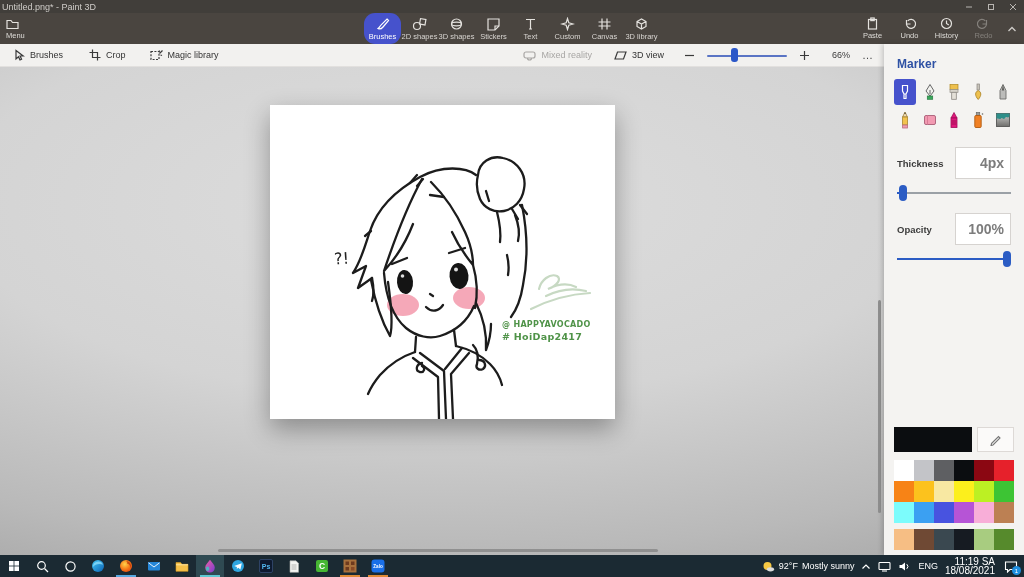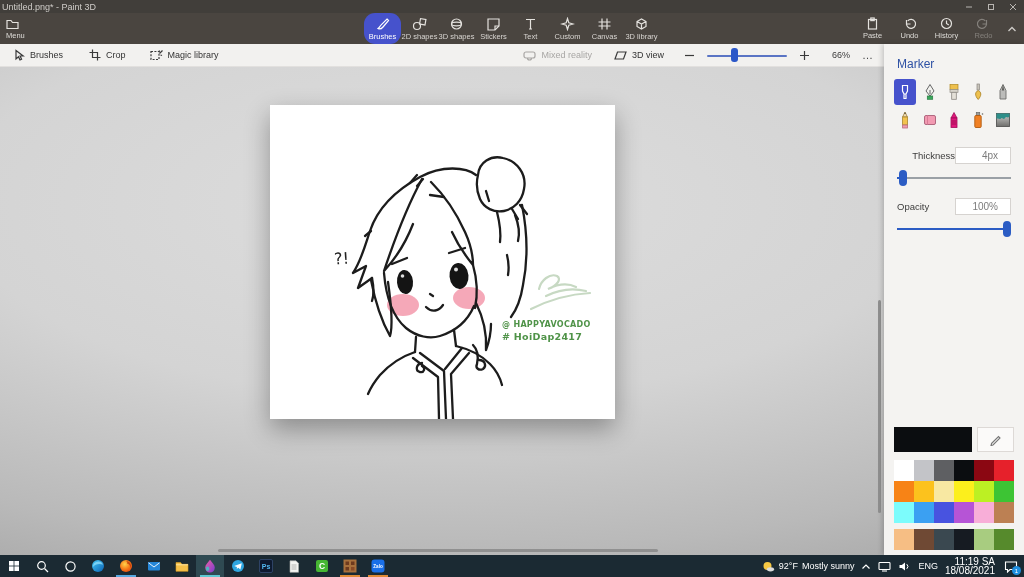--- a/index.html
+++ b/index.html
@@ -39,29 +39,29 @@
   .more-dots { font-size:11px; color:#444; letter-spacing:1px; }
 
   
   .workspace { position:absolute; top:67px; left:0; width:884px; height:488px;
     background:radial-gradient(130% 95% at 50% 28%, #dddddd 0%, #d4d4d4 42%, #b9b9b9 75%, #9d9d9d 100%); }
   .paint-canvas { position:absolute; left:270px; top:38px; width:345px; height:314px; background:#fff; box-shadow:0 10px 24px rgba(0,0,0,.33); }
   .hscroll { position:absolute; left:218px; bottom:3px; width:440px; height:3px; border-radius:2px; background:#909090; }
   .vscroll { position:absolute; right:3px; top:233px; width:3px; height:213px; border-radius:2px; background:#909090; }
 
   
-  .sidepanel { position:absolute; top:44px; right:0; width:140px; height:511px; background:#f4f3f1; box-shadow:-2px 0 5px rgba(0,0,0,.18); }
+  .sidepanel { position:absolute; top:44px; right:0; width:140px; height:511px; background:#f4f3f1; box-shadow:-2px 0 5px rgba(0,0,0,.18);font-weight:bold; }
   .sp-title { margin:13px 0 0 13px; font-size:12px; color:#2e51a4; }
   .brush-grid { display:grid; grid-template-columns:repeat(5,1fr); gap:2px; margin:8px 10px 0 10px; }
   .tile { height:26px; display:flex; align-items:center; justify-content:center; border-radius:3px; }
   .tile.sel { background:#4652cc; }
   .sp-row { display:flex; align-items:center; justify-content:space-between; margin:0 13px; }
-  .sp-row.thick { margin-top:14px;justify-content:flex-end; } .sp-row.opac { margin-top:12px; }
+  .sp-row.thick { margin-top:14px; } .sp-row.opac { margin-top:12px; }
   .sp-label { font-size:9.5px; color:#3c3c3c; }
-  .sp-input { width:56px; height:17px; background:#fff; border:1px solid #d6d3d0; font-size:10px; color:#7c7c7c; display:flex; align-items:center; justify-content:flex-end; padding-right:12px; }
+  .sp-input { width:56px; height:32px; background:#fff; border:1px solid #d6d3d0; font-size:14px; color:#7c7c7c; display:flex; align-items:center; justify-content:flex-end; padding-right:6px; }
   .sp-slider { position:relative; height:16px; margin:6px 13px 0 13px; }
   .sp-track { position:absolute; top:7px; left:0; right:0; height:2px; background:#9aa0a6; }
   .sp-fill { position:absolute; top:7px; left:0; height:2px; background:#2b5cc4; }
   .sp-thumb { position:absolute; top:0; width:8px; height:16px; border-radius:4px; background:#2b5cc4; }
   .palette-block { position:absolute; left:10px; right:10px; bottom:5px; }
   .dropdown { height:21px; background:#fff; border:1px solid #d4d1ce; display:flex; align-items:center; justify-content:center; font-size:9.5px; color:#4a4a4a; position:relative; }
   .dropdown svg { position:absolute; right:6px; stroke:#6a6a6a; stroke-width:1.2; fill:none; }
   .cur-row { display:flex; margin-top:8px; gap:5px; }
   .cur-swatch { width:78px; height:25px; }
   .picker-btn { flex:1; height:25px; background:#fbfaf9; border:1px solid #ddd9d6; display:flex; align-items:center; justify-content:center; }

